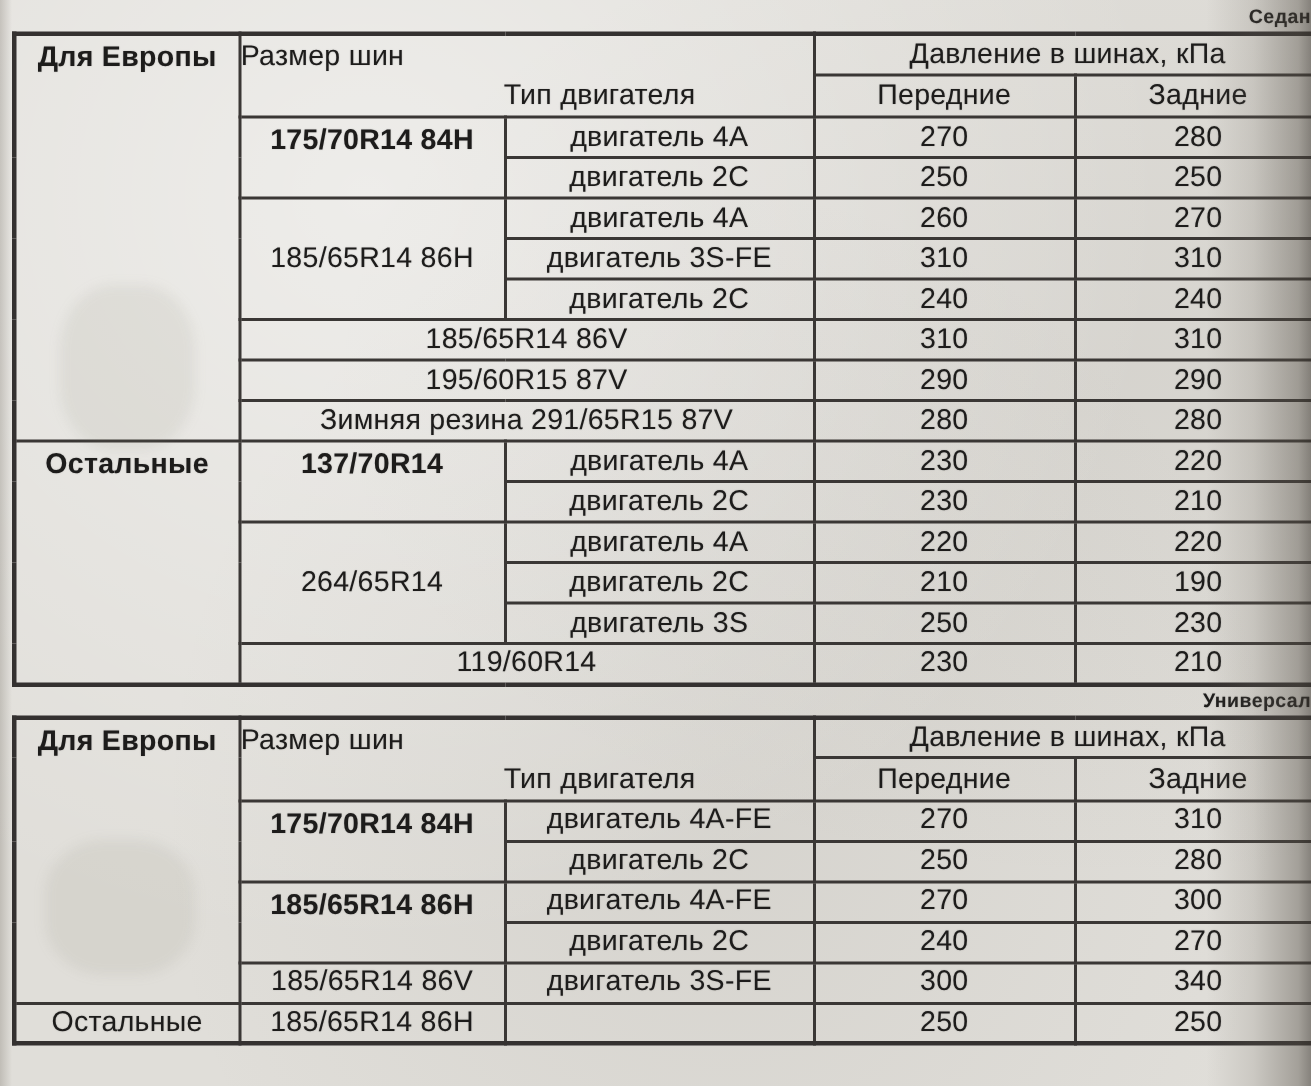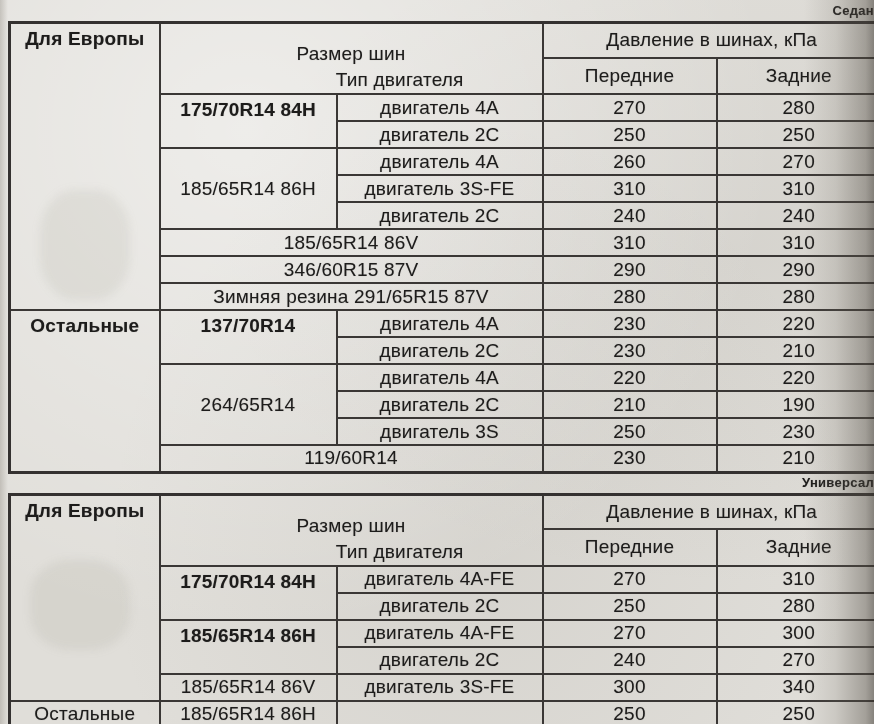--- a/index.html
+++ b/index.html
@@ -71,21 +71,21 @@
     line-height: 1.25;
     text-shadow: 0 0 1px rgba(40,40,40,0.28);
     overflow: hidden;
     white-space: nowrap;
   }
   .tire-table tr { height: 27px; }
   .tire-table tr.hdr1 { height: 26px; }
   .tire-table tr.hdr2 { height: 27px; }
   td.v-top { vertical-align: top; padding-top: 3px; font-weight: bold; }
   td.size-head { vertical-align: top; padding: 0; }
-  .size-head .l1 { height: 26px; line-height: 27px; text-align: center; margin-top: 16px; }
+  .size-head .l1 { height: 26px; line-height: 27px; text-align: left; }
   .size-head .l2 { height: 27px; line-height: 27px; text-align: left; width: 54%; margin-left: auto; }
 </style>
 </head>
 <body>
 
 <div class="page-edge-left"></div>
 <div class="page-edge-right"></div>
 <div class="smudge" style="left:40px;top:190px;width:90px;height:110px;"></div>
 <div class="smudge" style="left:30px;top:560px;width:100px;height:90px;"></div>
 
@@ -138,21 +138,21 @@
     <td>двигатель 2C</td>
     <td>240</td>
     <td>240</td>
   </tr>
   <tr>
     <td colspan="2">185/65R14 86V</td>
     <td>310</td>
     <td>310</td>
   </tr>
   <tr>
-    <td colspan="2">346/60R15 87V</td>
+    <td colspan="2">195/60R15 87V</td>
     <td>290</td>
     <td>290</td>
   </tr>
   <tr>
     <td colspan="2">Зимняя резина 291/65R15 87V</td>
     <td>280</td>
     <td>280</td>
   </tr>
   <tr>
     <td class="v-top" rowspan="6">Остальные</td>

